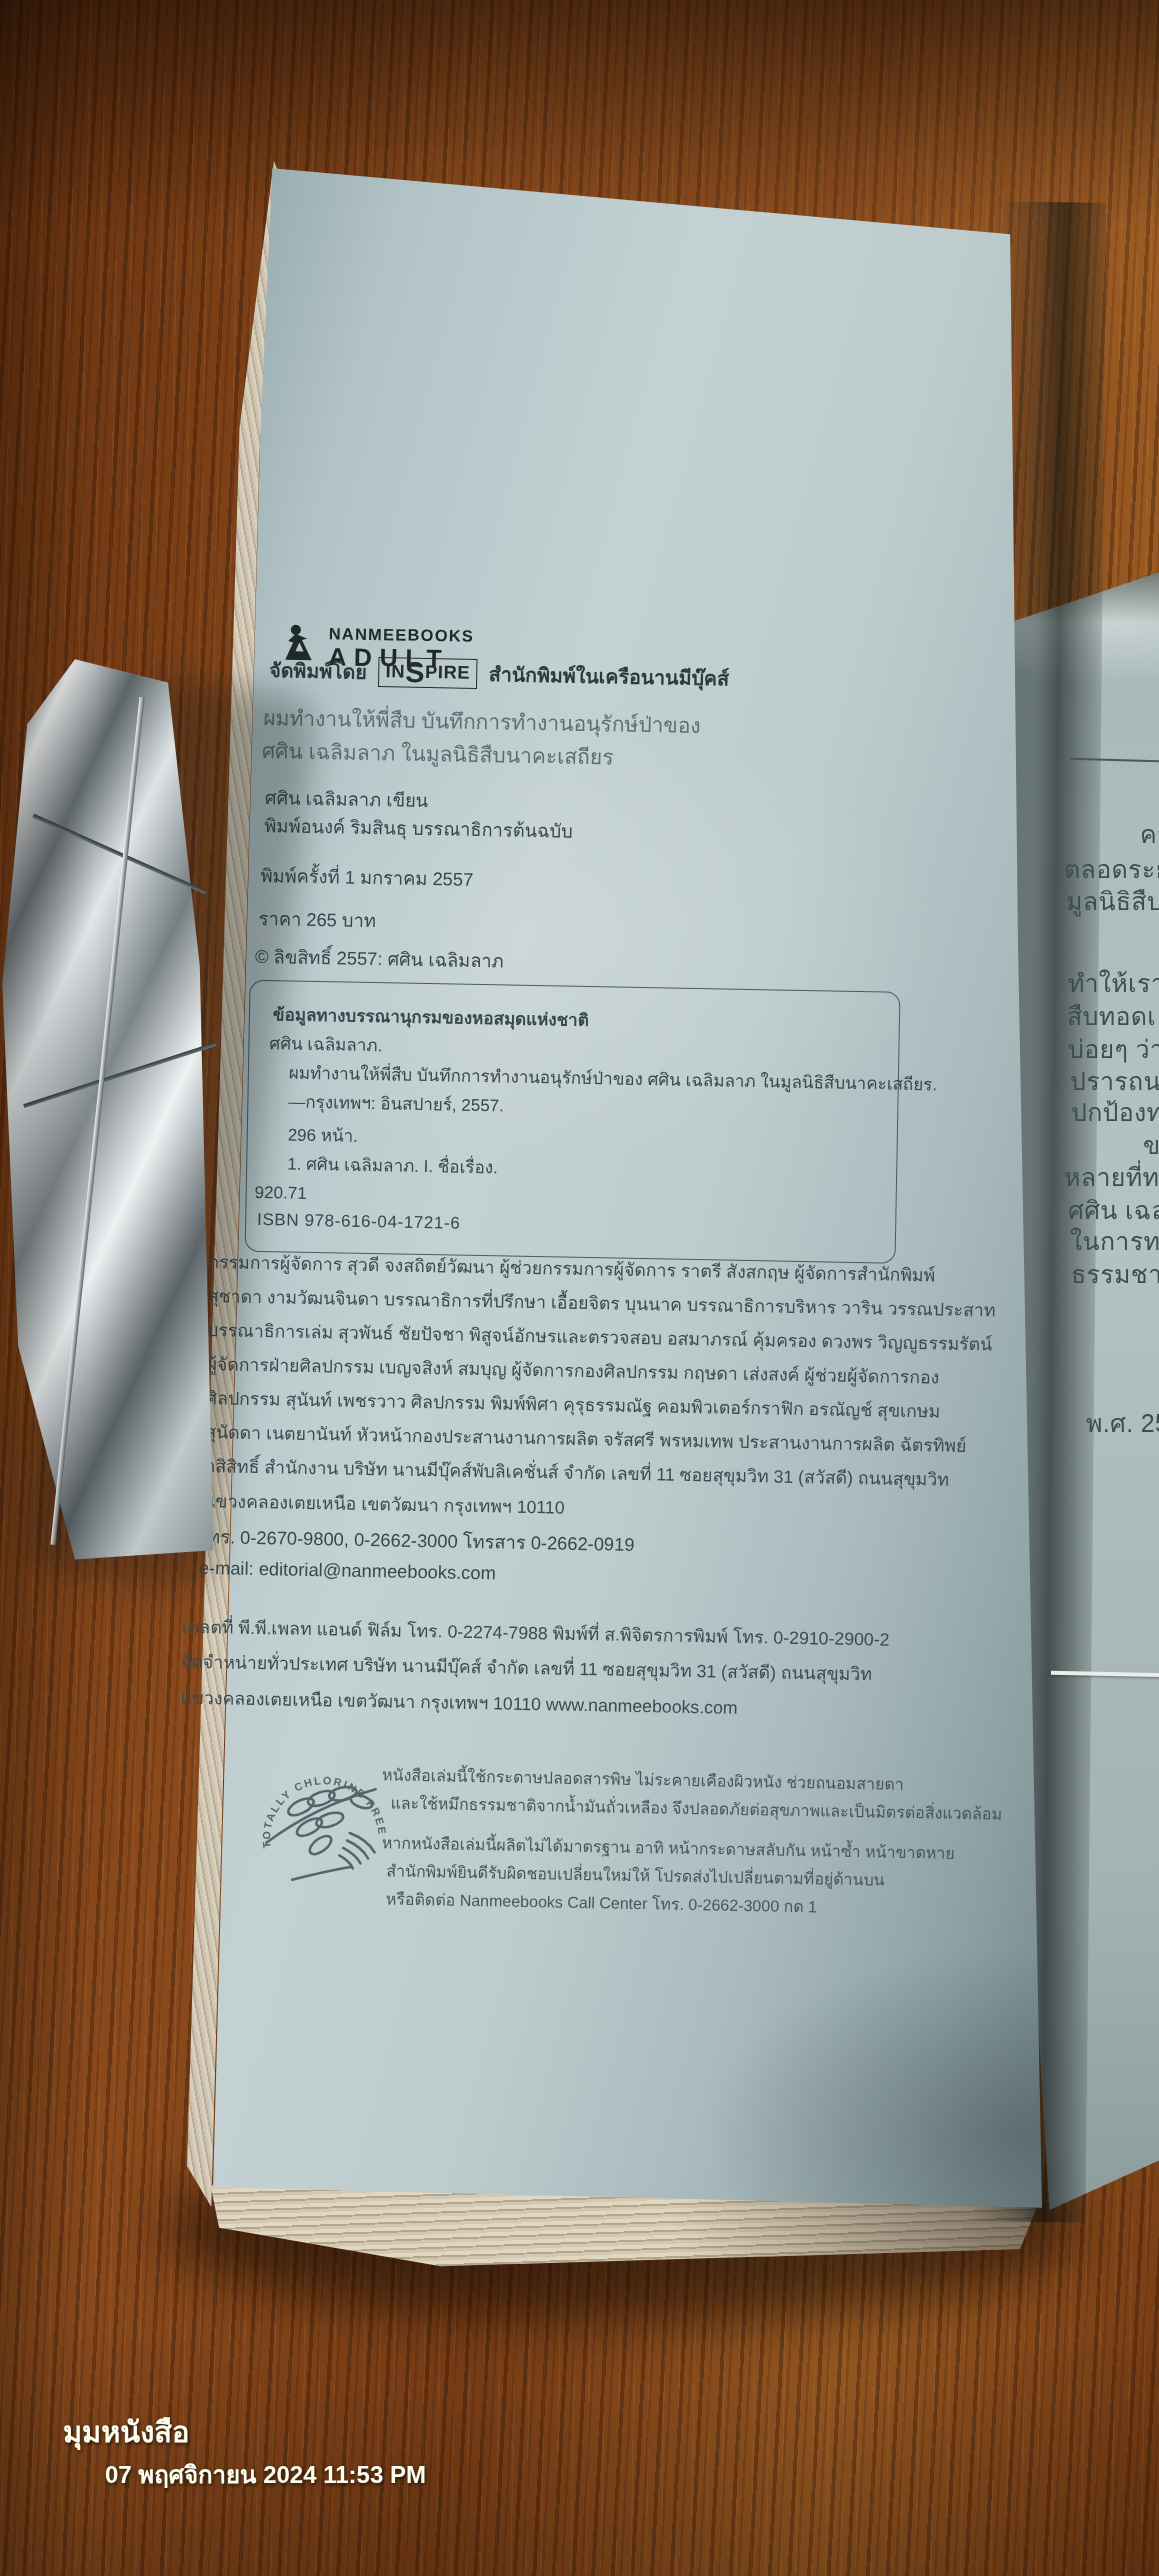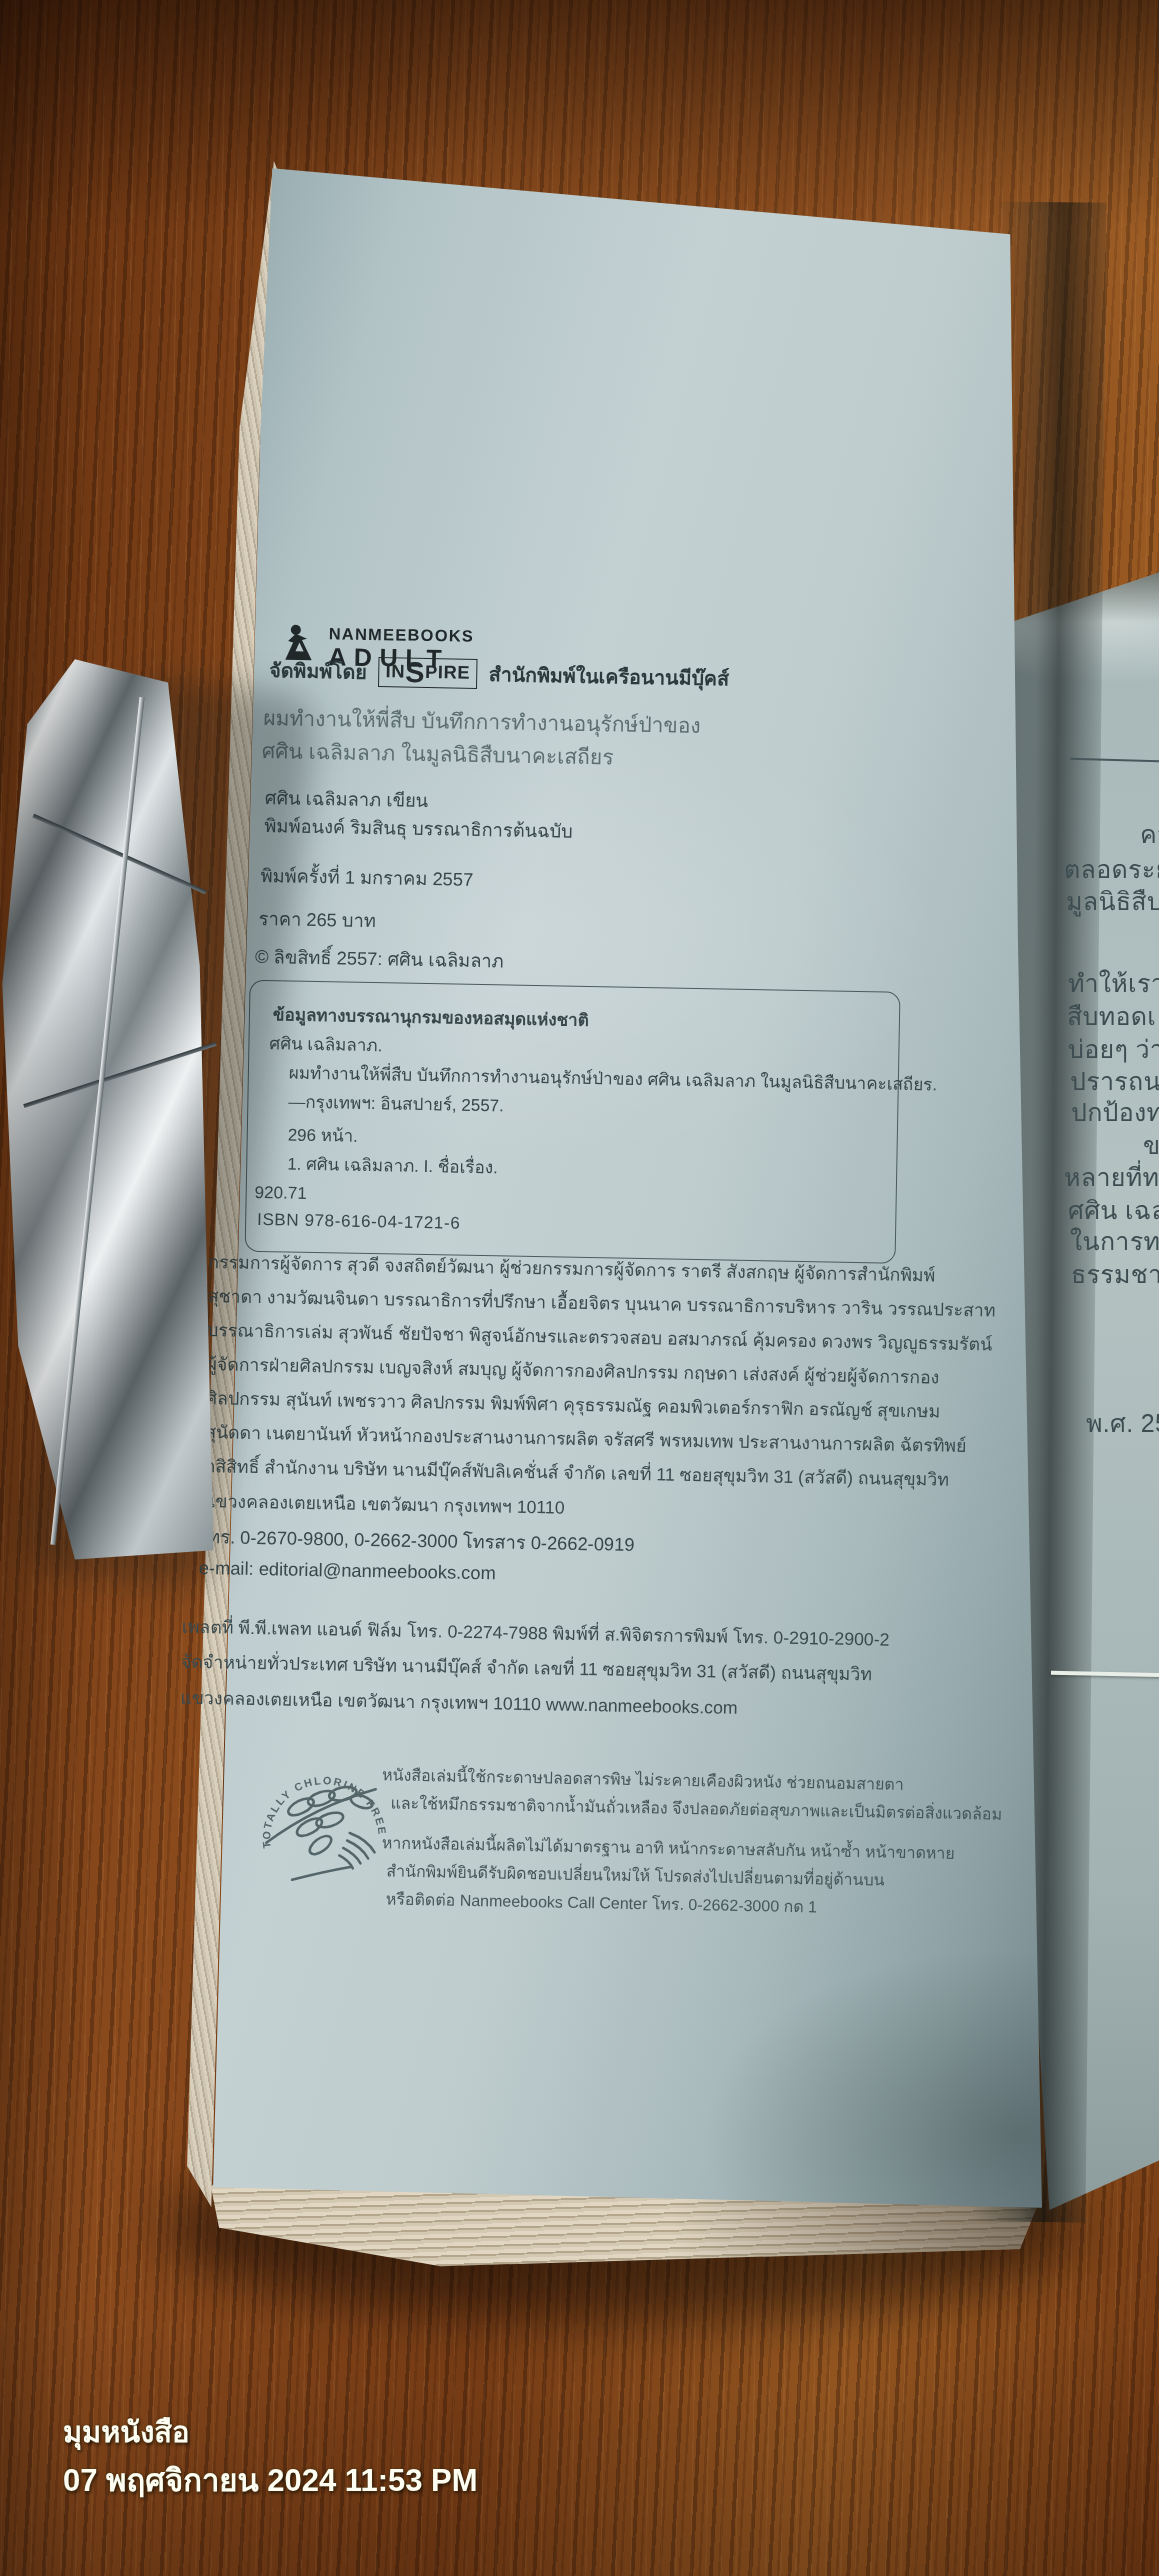--- a/index.html
+++ b/index.html
@@ -124,21 +124,21 @@
     background:linear-gradient(90deg,#f2f5f6,#5a6468);}
   
   #vignette{left:0;top:0;width:1159px;height:2576px;pointer-events:none;
     background:
       radial-gradient(140% 120% at 50% 45%, rgba(0,0,0,0) 60%, rgba(10,5,2,.30) 100%),
       linear-gradient(90deg, rgba(10,5,2,.22), rgba(0,0,0,0) 8%);}
   
   .caption{position:absolute;left:63px;color:#fdfdf2;font-weight:700;white-space:nowrap;
     text-shadow:0 0 1.9px rgba(60,60,20,.9),1.3px 1.9px 3.8px rgba(0,0,0,.6);}
   #cap-title{top:2409px;font-size:29px;}
-  #cap-date{top:2455px;font-size:31px;}
+  #cap-date{top:2455px;font-size:24px;margin-left:42px;}
 </style>
 </head>
 <body>
 
 <div class="abs" id="wood"></div>
 <div class="abs" id="book-shadow"></div>
 <div class="abs" id="fore-edge"></div>
 <div class="abs" id="bottom-stack"></div>
 
 <div class="abs" id="right-page"></div>

